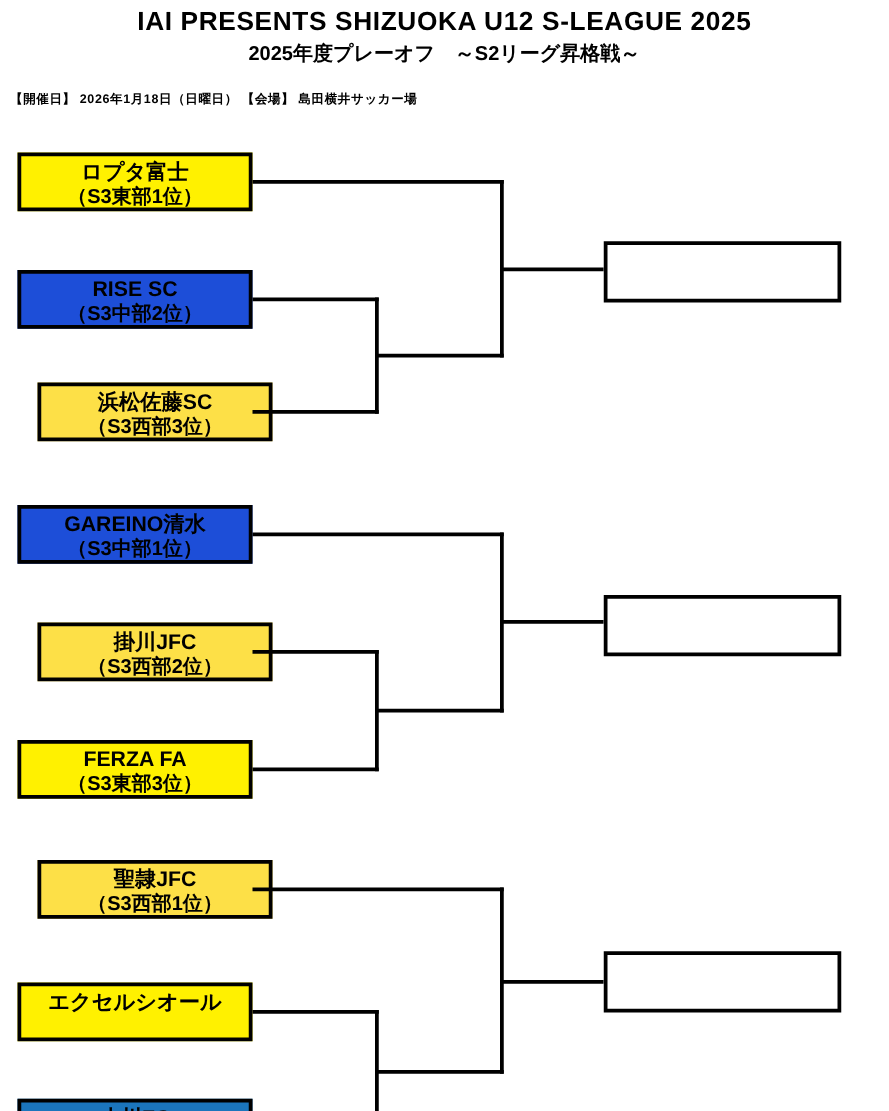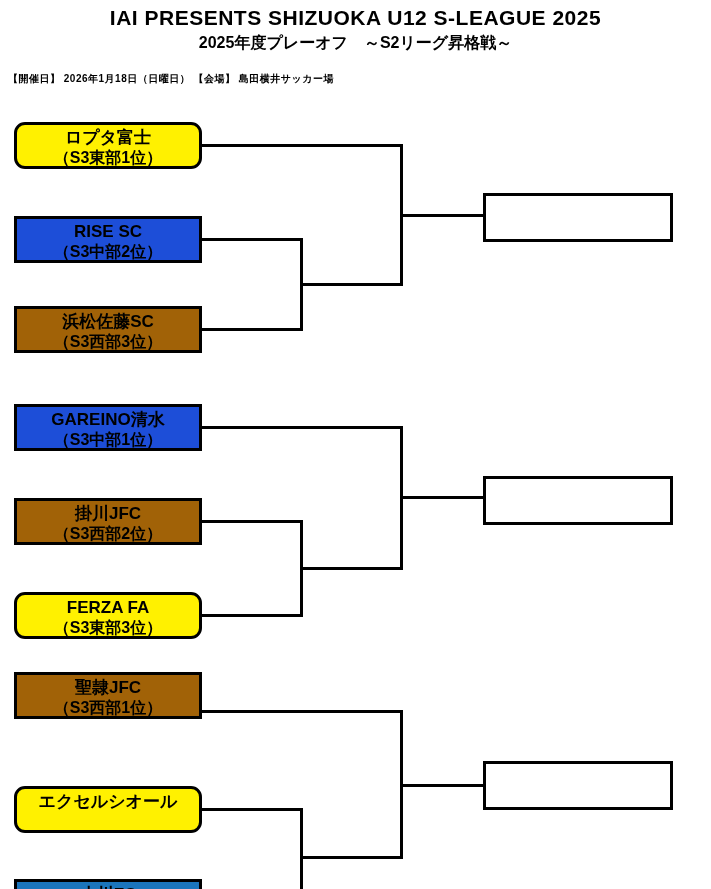--- a/index.html
+++ b/index.html
@@ -7,23 +7,23 @@
         font-family:"Liberation Sans","DejaVu Sans",sans-serif;color:#000;}
   .title{position:absolute;top:6px;left:0;width:711px;text-align:center;
          font-size:21px;font-weight:bold;letter-spacing:0.5px;}
   .subtitle{position:absolute;top:33px;left:0;width:711px;text-align:center;
          font-size:16px;font-weight:bold;}
   .info{position:absolute;top:72px;left:8px;font-size:10px;font-weight:bold;letter-spacing:0.5px;}
   .tbox{position:absolute;left:14px;width:188px;height:47px;box-sizing:border-box;
         border:3px solid #000;text-align:center;font-weight:bold;}
   .tname{font-size:17px;line-height:21px;padding-top:2px;}
   .tseed{font-size:16px;line-height:20px;text-align:center;}
-  .c-yellow{background:#FFF100;border-radius:11px;}
+  .c-yellow{background:#FFF100;}
   .c-blue{background:#1d4ed8;}
-  .c-green{background:#a16207;}
+  .c-green{background:#fde047;margin-left:16px;}
   .c-darkblue{background:#1B75BC;}
   .wbox{position:absolute;left:483px;width:190px;height:49px;box-sizing:border-box;
         border:3px solid #000;background:#fff;}
   .hline,.vline{position:absolute;background:#000;}
   .hline{height:3px;}
   .vline{width:3px;}
 </style>
 </head>
 <body>
 
@@ -68,21 +68,21 @@
   </div>
   <div class="hline" style="left:202px;top:426px;width:201px"></div>
   <div class="hline" style="left:202px;top:520px;width:101px"></div>
   <div class="hline" style="left:202px;top:614px;width:101px"></div>
   <div class="vline" style="left:300px;top:520px;height:97px"></div>
   <div class="hline" style="left:300px;top:567px;width:103px"></div>
   <div class="vline" style="left:400px;top:426px;height:144px"></div>
   <div class="hline" style="left:400px;top:496px;width:83px"></div>
   <div class="wbox" style="top:476px"></div>
 
-  <div class="tbox c-green" style="top:672px">
+  <div class="tbox c-green" style="top:688px">
     <div class="tname">聖隷JFC</div>
     <div class="tseed">（S3西部1位）</div>
   </div>
   <div class="tbox c-yellow" style="top:786px">
     <div class="tname">エクセルシオール</div>
   </div>
   <div class="tbox c-darkblue" style="top:879px">
     <div class="tname">小川FC</div>
     <div class="tseed"></div>
   </div>

